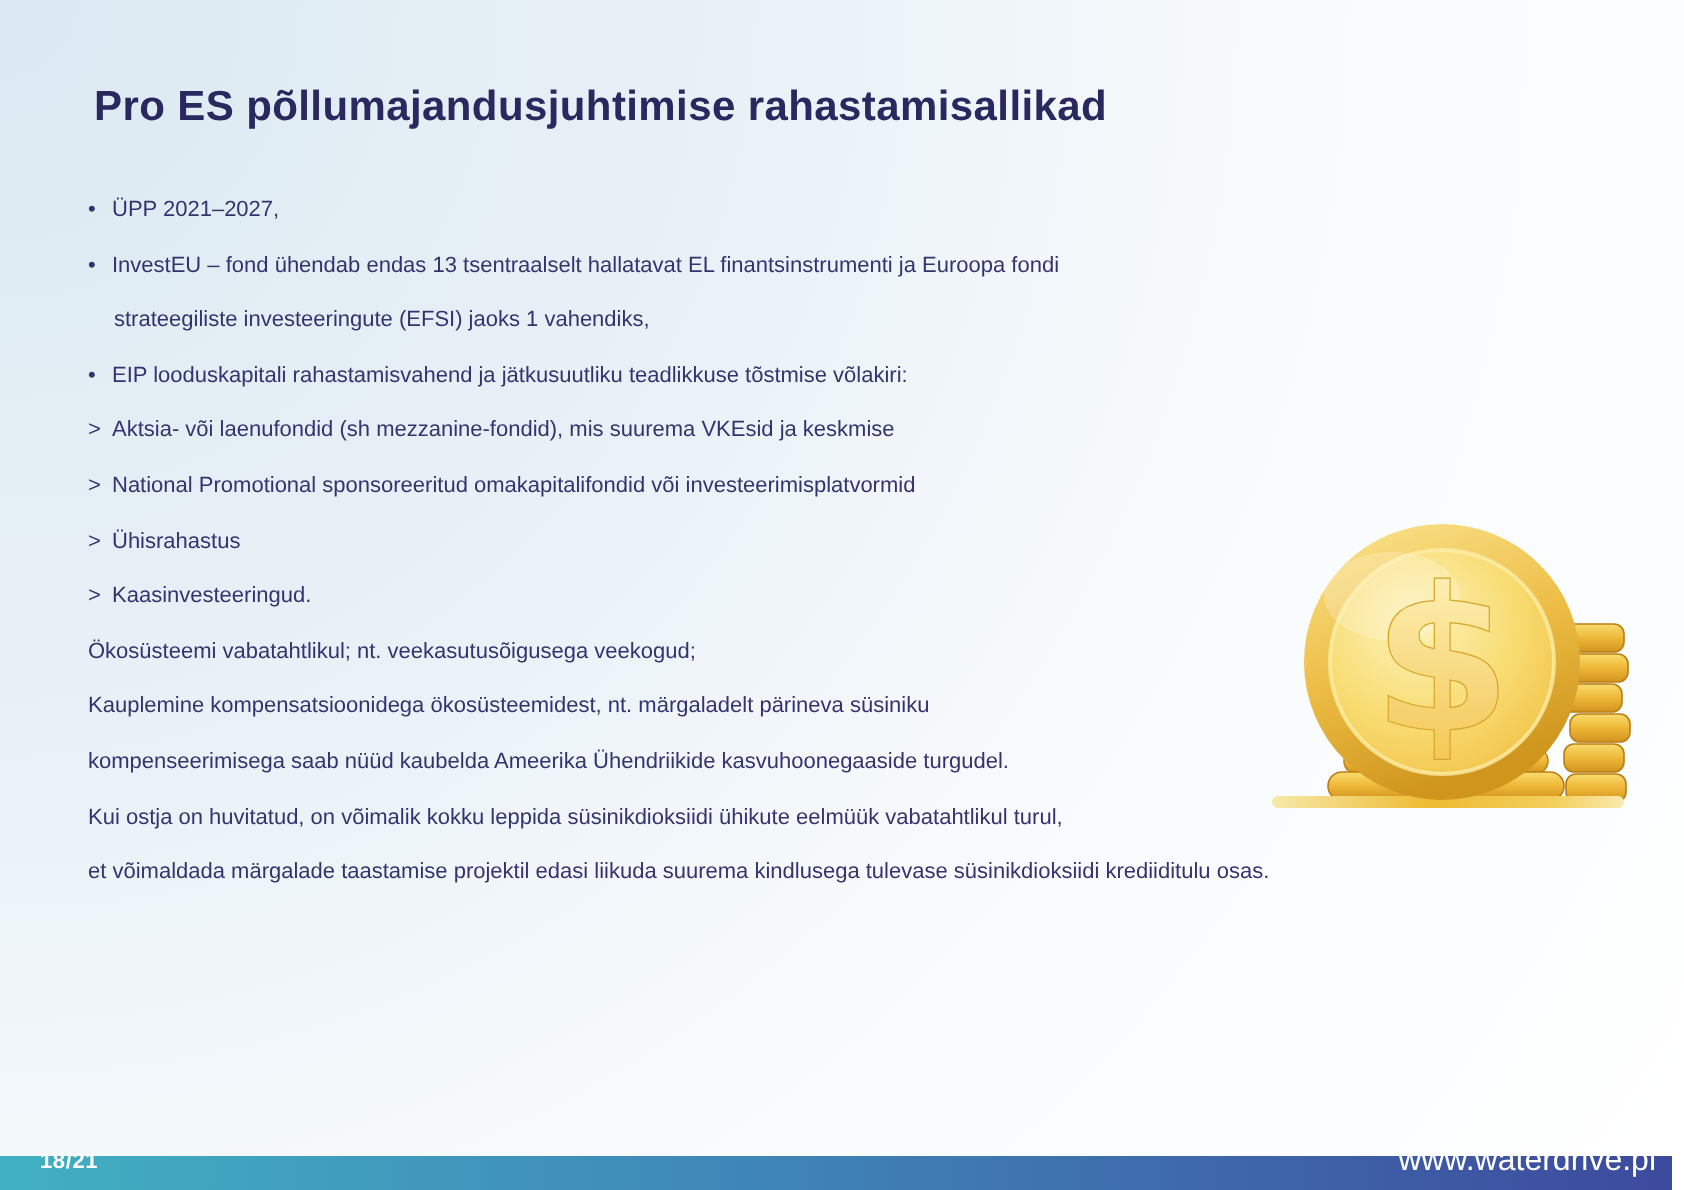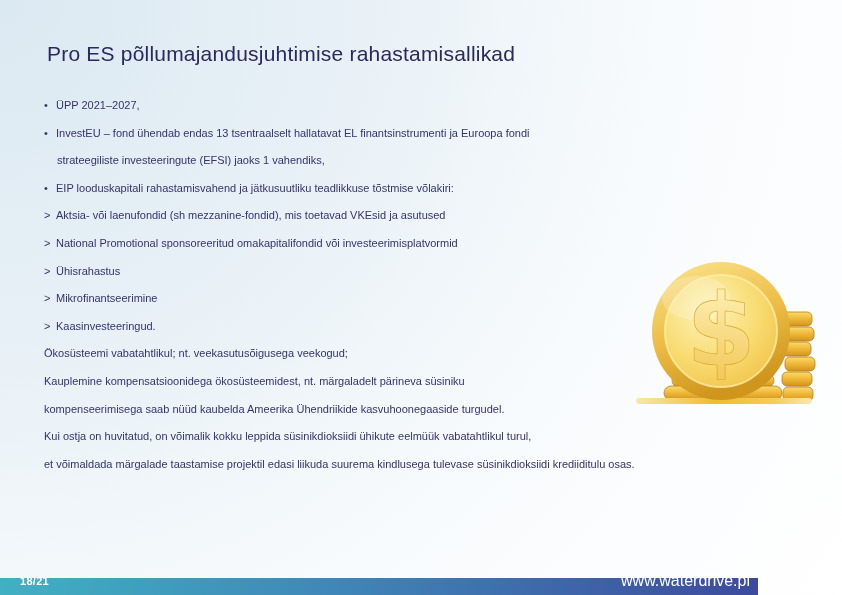--- a/index.html
+++ b/index.html
@@ -5,59 +5,58 @@
   html,body { margin:0; padding:0; background:#ffffff; }
   .slide {
     position:relative;
     width:842px; height:595px;
     overflow:hidden;
     background: radial-gradient(circle at 0% 0%, #dbe9f2 0%, #e7f0f6 32%, #f8fbfd 65%, #ffffff 100%);
     font-family:"Liberation Sans", sans-serif;
   }
   .title {
     position:absolute; left:47px; top:42px;
-    font-size:21px; font-weight:normal;
+    font-size:21px; font-weight:bold;
     color:#29285f; letter-spacing:0.2px;
     white-space:nowrap;
   }
   .content {
     position:absolute; left:44px; top:92px;
     color:#34336e; font-size:11px; font-weight:500;
   }
   .line { height:27.6px; line-height:27.6px; white-space:nowrap; }
   .line .marker { display:inline-block; width:12px; }
   .line.indent { padding-left:13px; }
   .coin-wrap { position:absolute; left:636px; top:258px; width:180px; height:152px; }
   .coin-wrap svg { width:100%; height:100%; display:block; }
   .footer {
-    position:absolute; left:0; bottom:0; width:758px; height:17px;
+    position:absolute; left:0; bottom:0; width:836px; height:17px;
     background:linear-gradient(90deg, #41b0c2 0%, #3f86b8 45%, #3d4a9d 100%);
     display:flex; align-items:center; justify-content:space-between;
     box-sizing:border-box; padding:0 8px 11px 20px;
     color:#ffffff; font-size:11px;
   }
   .page-num { font-weight:bold; letter-spacing:0.3px; }
   .website { font-size:16px; }
 </style>
 </head>
 <body>
 
 <div class="slide">
 
   <div class="title">Pro ES põllumajandusjuhtimise rahastamisallikad</div>
 
   <div class="content">
       <div class="line"><span class="marker">•</span><span>ÜPP 2021–2027,</span></div>
       <div class="line"><span class="marker">•</span><span>InvestEU – fond ühendab endas 13 tsentraalselt hallatavat EL finantsinstrumenti ja Euroopa fondi</span></div>
       <div class="line indent"><span>strateegiliste investeeringute (EFSI) jaoks 1 vahendiks,</span></div>
       <div class="line"><span class="marker">•</span><span>EIP looduskapitali rahastamisvahend ja jätkusuutliku teadlikkuse tõstmise võlakiri:</span></div>
-      <div class="line"><span class="marker">&gt;</span><span>Aktsia- või laenufondid (sh mezzanine-fondid), mis toetavad VKEsid ja asutused</span></div>
+      <div class="line"><span class="marker">&gt;</span><span>Aktsia- või laenufondid (sh mezzanine-fondid), mis suurema VKEsid ja keskmise</span></div>
       <div class="line"><span class="marker">&gt;</span><span>National Promotional sponsoreeritud omakapitalifondid või investeerimisplatvormid</span></div>
       <div class="line"><span class="marker">&gt;</span><span>Ühisrahastus</span></div>
-      <div class="line"><span class="marker">&gt;</span><span>Mikrofinantseerimine</span></div>
       <div class="line"><span class="marker">&gt;</span><span>Kaasinvesteeringud.</span></div>
       <div class="line"><span>Ökosüsteemi vabatahtlikul; nt. veekasutusõigusega veekogud;</span></div>
       <div class="line"><span>Kauplemine kompensatsioonidega ökosüsteemidest, nt. märgaladelt pärineva süsiniku</span></div>
       <div class="line"><span>kompenseerimisega saab nüüd kaubelda Ameerika Ühendriikide kasvuhoonegaaside turgudel.</span></div>
       <div class="line"><span>Kui ostja on huvitatud, on võimalik kokku leppida süsinikdioksiidi ühikute eelmüük vabatahtlikul turul,</span></div>
       <div class="line"><span>et võimaldada märgalade taastamise projektil edasi liikuda suurema kindlusega tulevase süsinikdioksiidi krediiditulu osas.</span></div>
     </div>
 
   <div class="coin-wrap">
     <svg viewBox="0 0 180 152" xmlns="http://www.w3.org/2000/svg">

